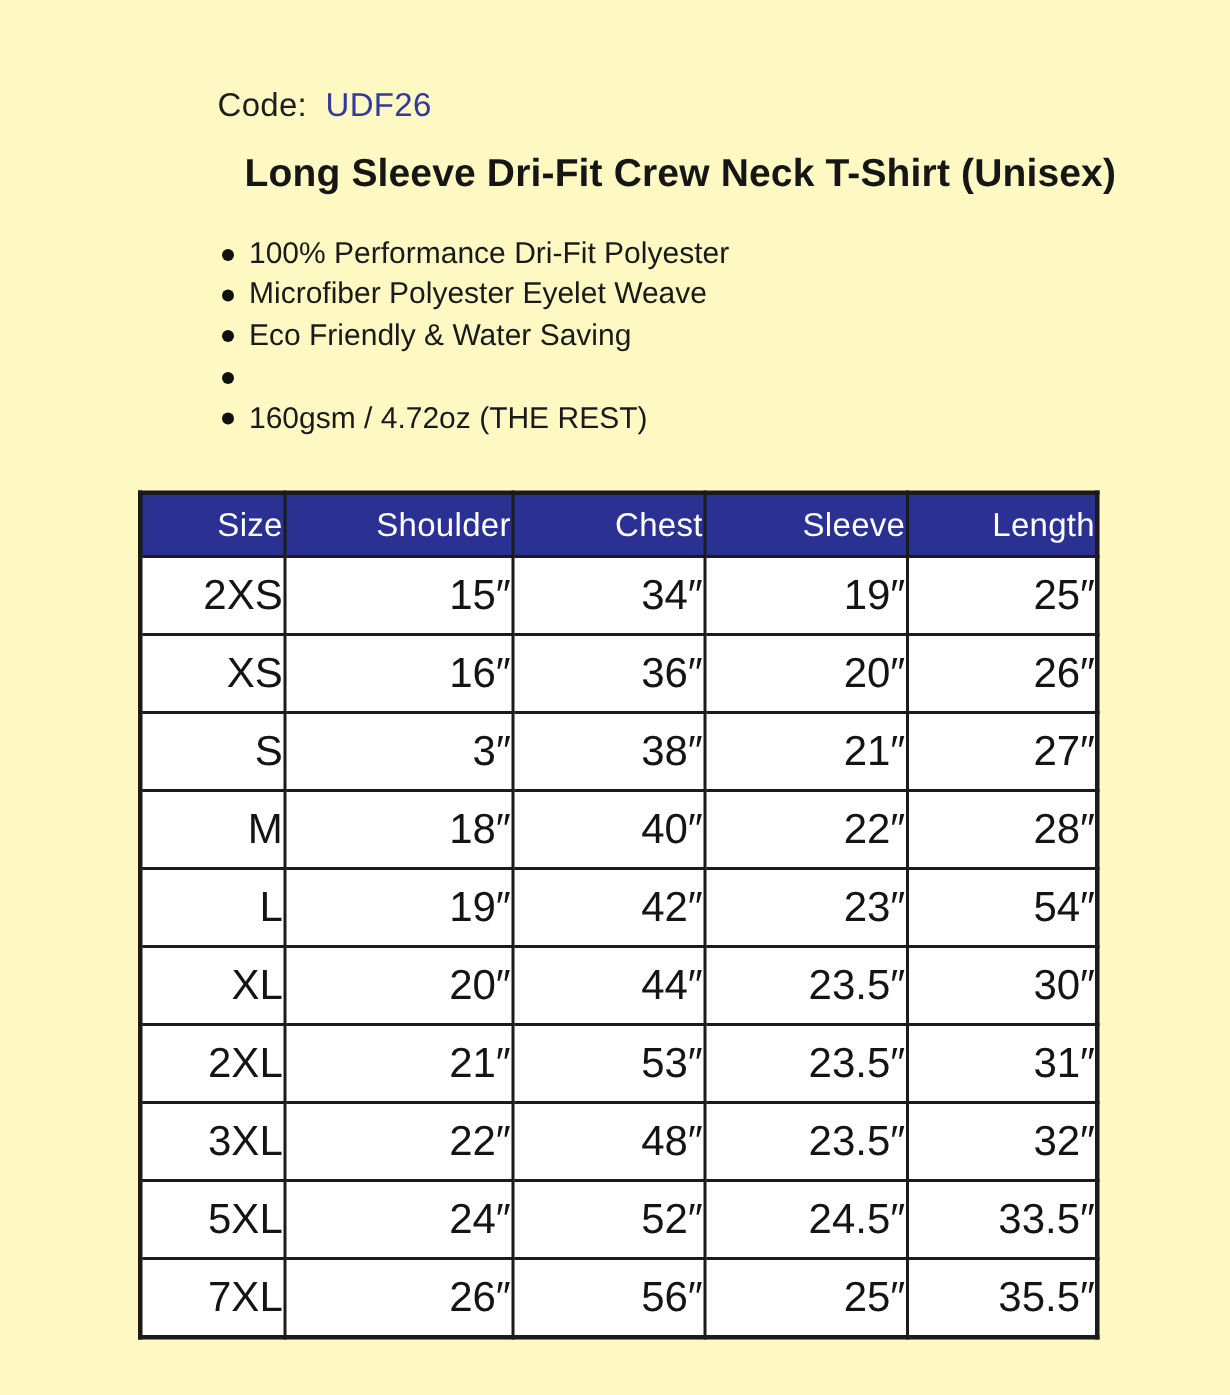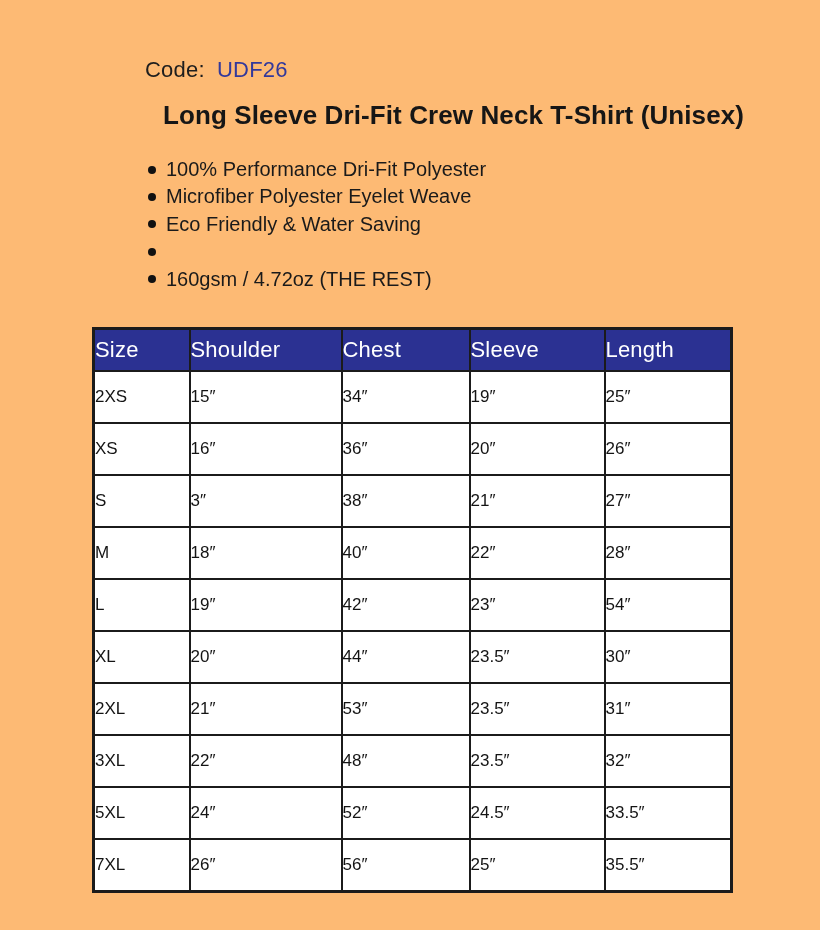--- a/index.html
+++ b/index.html
@@ -4,21 +4,21 @@
 <style>
   html, body {
     margin: 0;
     padding: 0;
     background: #ffffff;
   }
   .page {
     position: relative;
     width: 820px;
     height: 930px;
-    background: #fdba74;
+    background: #fef9c3;
     font-family: "Liberation Sans", "DejaVu Sans", sans-serif;
     color: #1e1e1e;
     overflow: hidden;
   }
   .header-block {
     position: absolute;
     left: 145px;
     top: 57px;
     width: 620px;
   }
@@ -69,36 +69,36 @@
     left: 92px;
     top: 327px;
     width: 638px;
     border-collapse: collapse;
     table-layout: fixed;
     border: 3px solid var(--border-color, #1b1b1b);
   }
   table.size-table th,
   table.size-table td {
     border: 2px solid var(--border-color, #1b1b1b);
-    text-align: left;
+    text-align: right;
     vertical-align: middle;
     padding: 0;
   }
   table.size-table thead th {
     height: 40px;
     background: var(--header-bg, #2B3192);
     color: var(--header-text, #ffffff);
     font-weight: 400;
     font-size: 22px;
     letter-spacing: 0.2px;
   }
   table.size-table tbody td {
     height: 50px;
     background: #ffffff;
-    font-size: 17px;
+    font-size: 28px;
     color: #141414;
   }
 </style>
 </head>
 <body>
 
 <div class="page">
 
   <div class="header-block">
     <div class="code-line">

